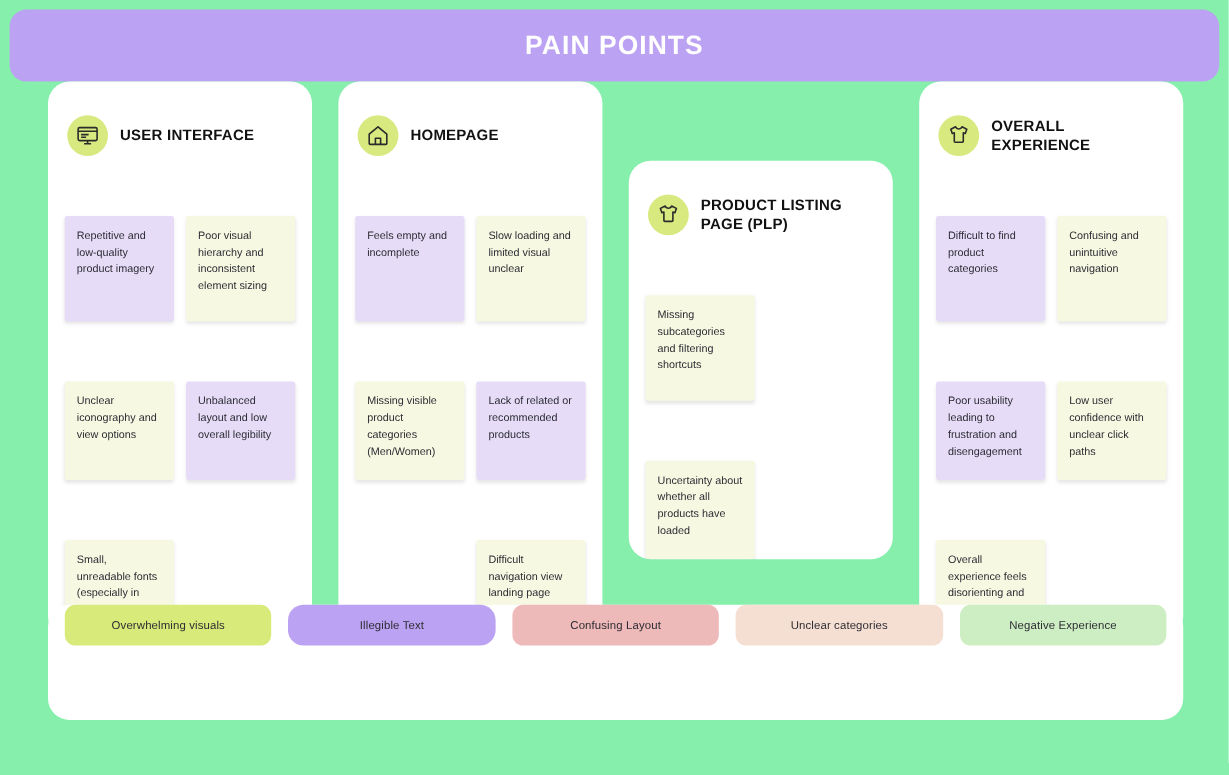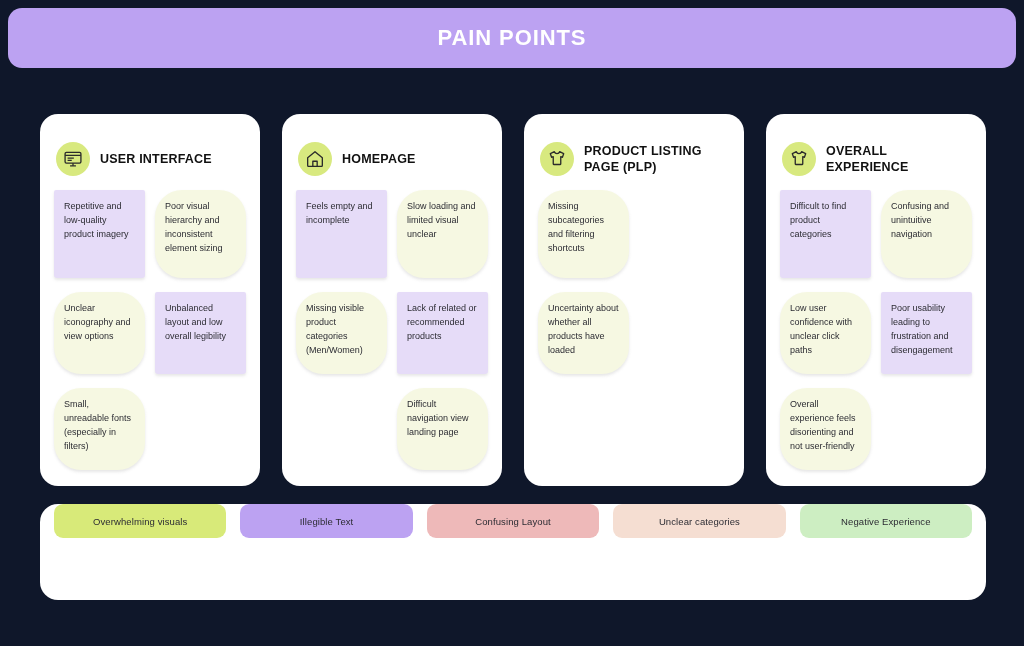--- a/index.html
+++ b/index.html
@@ -9,21 +9,21 @@
     height: 646px;
     background: #ffffff;
     font-family: "Liberation Sans", sans-serif;
     overflow: hidden;
   }
 
   #board {
     position: relative;
     width: 1024px;
     height: 646px;
-    background: #0f172a;
+    background: #86efac;
     padding: 8px 8px 8px 8px;
   }
 
   
   .header-banner {
     position: absolute;
     left: 8px;
     top: 8px;
     width: 1008px;
     height: 60px;
@@ -42,20 +42,21 @@
 
   
   .columns {
     position: absolute;
     left: 40px;
     top: 114px;
     width: 946px;
     height: 372px;
     display: flex;
     gap: 22px;
+    align-items: center;
   }
 
   .column-card {
     flex: 1 1 0;
     background: #ffffff;
     border-radius: 18px;
     padding: 14px 14px 0 14px;
     position: relative;
     overflow: hidden;
   }
@@ -99,28 +100,29 @@
 
   .note {
     min-height: 90px;
     border-radius: 2px 2px 3px 3px;
     padding: 10px 9px 10px 10px;
     font-size: 9px;
     line-height: 1.55;
     color: #2c2c33;
     box-shadow: 0 2px 3px rgba(120,120,120,0.18);
     word-wrap: break-word;
+    margin-top: 36px;
   }
   .note.empty {
     background: transparent;
     box-shadow: none;
     min-height: 0;
   }
   .note.purple { background: #e6dcf8; }
-  .note.cream  { background: #f6f8e2; border-radius: 27px; }
+  .note.cream  { background: #f6f8e2; }
 
   
   .h-tall   { min-height: 88px; }
   .h-mid    { min-height: 82px; }
 
   
   .legend-card {
     position: absolute;
     left: 40px;
     top: 504px;
@@ -223,30 +225,30 @@
         <div class="col-icon" style="background: rgb(216, 233, 127);">
           <svg width="20" height="20" viewBox="0 0 24 24" fill="none" stroke="#2b2b2b" stroke-width="1.6" stroke-linejoin="round">
             <path d="M8.8 3.2 4 5.6l1.5 4.3 2-0.7v8.4c0 .6.4 1 1 1h7c.6 0 1-.4 1-1v-8.4l2 .7L20 5.6l-4.8-2.4a3.4 3.4 0 0 1-6.4 0z"></path>
           </svg>
         </div>
         <div class="col-title">OVERALL EXPERIENCE</div>
       </div>
       <div class="notes-grid">
         <div class="note purple h-tall">Difficult to find product categories</div>
         <div class="note cream h-tall">Confusing and unintuitive navigation</div>
+        <div class="note purple h-mid">Poor usability leading to frustration and disengagement</div>
         <div class="note cream h-mid">Low user confidence with unclear click paths</div>
-        <div class="note purple h-mid">Poor usability leading to frustration and disengagement</div>
         <div class="note cream h-mid">Overall experience feels disorienting and not user-friendly</div>
         <div class="note empty"></div>
       </div>
     </div>
 
   </div>
 
   <div class="legend-card">
     <div class="legend-pill" style="background: rgb(216, 234, 121);">Overwhelming visuals</div>
-    <div class="legend-pill" style="background: rgb(188, 162, 242);">Illegible Text</div>
+    <div class="legend-pill" style="background: rgb(188, 162, 242); border-radius: 13px;">Illegible Text</div>
     <div class="legend-pill" style="background: rgb(238, 185, 185);">Confusing Layout</div>
     <div class="legend-pill" style="background: rgb(245, 222, 210);">Unclear categories</div>
     <div class="legend-pill" style="background: rgb(205, 238, 194);">Negative Experience</div>
   </div>
 
 </div>
 
 </body></html>

